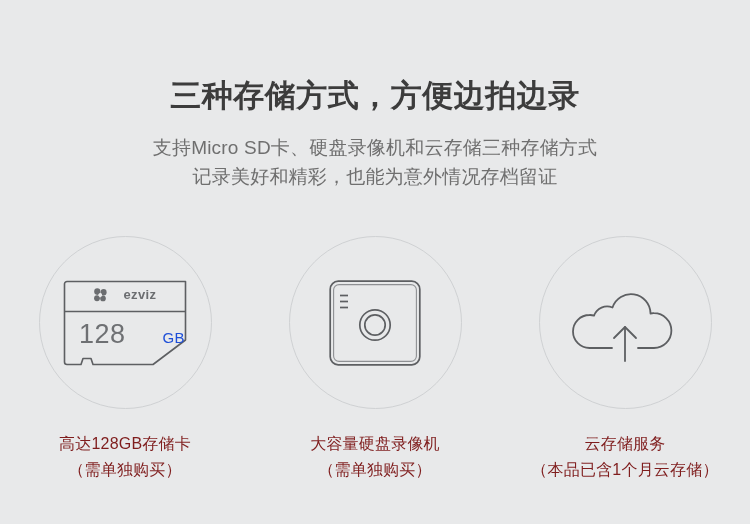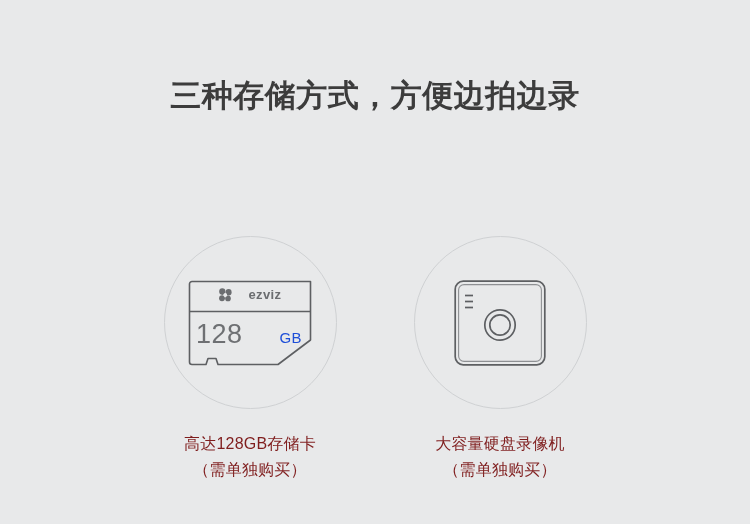--- a/index.html
+++ b/index.html
@@ -108,21 +108,21 @@
   }
   .sd-logo-text {
     font-size: 13px;
     font-weight: 700;
     color: #6b6d70;
     letter-spacing: 0.4px;
     line-height: 1;
   }
   .sd-capacity {
     position: absolute;
-    left: 4px;
+    left: 12px;
     top: 41px;
     width: 114px;
     display: flex;
     align-items: baseline;
     justify-content: center;
     gap: 18px;
   }
   .sd-cap-num {
     font-size: 27px;
     font-weight: 400;
@@ -149,20 +149,24 @@
   .cloud {
     width: 106px;
     height: 80px;
   }
 </style>
 </head>
 <body>
 
 <div class="header">
   <h1 class="title">三种存储方式，方便边拍边录</h1>
+  <p class="subtitle">
+    <span class="subtitle-line">支持Micro SD卡、硬盘录像机和云存储三种存储方式</span>
+    <span class="subtitle-line">记录美好和精彩，也能为意外情况存档留证</span>
+  </p>
 </div>
 
 <div class="features">
 
   <div class="feature">
     <div class="circle">
       <div class="sdcard">
         <svg width="124" height="86" viewBox="0 0 124 86" fill="none" xmlns="http://www.w3.org/2000/svg">
           <path d="M1.5 4 A2.5 2.5 0 0 1 4 1.5 L122.5 1.5 L122.5 60 L90 84.5 L30 84.5 L28 78.5 L20 78.5 L18 84.5 L4 84.5 A2.5 2.5 0 0 1 1.5 82 Z" stroke="#5d5f62" stroke-width="1.6" fill="none" stroke-linejoin="round"></path>
           <line x1="1.5" y1="31.5" x2="122.5" y2="31.5" stroke="#5d5f62" stroke-width="1.6"></line>
@@ -200,14 +204,27 @@
         <circle cx="46" cy="45" r="15.2" stroke="#5d5f62" stroke-width="1.7" fill="none"></circle>
         <circle cx="46" cy="45" r="10.2" stroke="#5d5f62" stroke-width="1.7" fill="none"></circle>
       </svg>
     </div>
     <div class="caption">
       <span class="caption-line">大容量硬盘录像机</span>
       <span class="caption-line">（需单独购买）</span>
     </div>
   </div>
 
+  <div class="feature">
+    <div class="circle">
+      <svg class="cloud" viewBox="0 0 106 80" fill="none" xmlns="http://www.w3.org/2000/svg">
+        <path d="M40 65 H17.5 A16.5 16.5 0 0 1 17.5 32 A13 13 0 0 1 22 32.6 A14 14 0 0 1 40.5 24.5 A19.5 19.5 0 0 1 78.5 30.5 A13.5 13.5 0 0 1 82 30.2 A17.4 17.4 0 0 1 82 65 H66" stroke="#5d5f62" stroke-width="1.8" fill="none" stroke-linecap="round" stroke-linejoin="round"></path>
+        <line x1="53" y1="44" x2="53" y2="78" stroke="#5d5f62" stroke-width="1.8" stroke-linecap="round"></line>
+        <polyline points="42,55 53,44 64,55" stroke="#5d5f62" stroke-width="1.8" fill="none" stroke-linecap="round" stroke-linejoin="round"></polyline>
+      </svg>
+    </div>
+    <div class="caption">
+      <span class="caption-line">云存储服务</span>
+      <span class="caption-line">（本品已含1个月云存储）</span>
+    </div>
+  </div>
 
 </div>
 
 </body></html>

